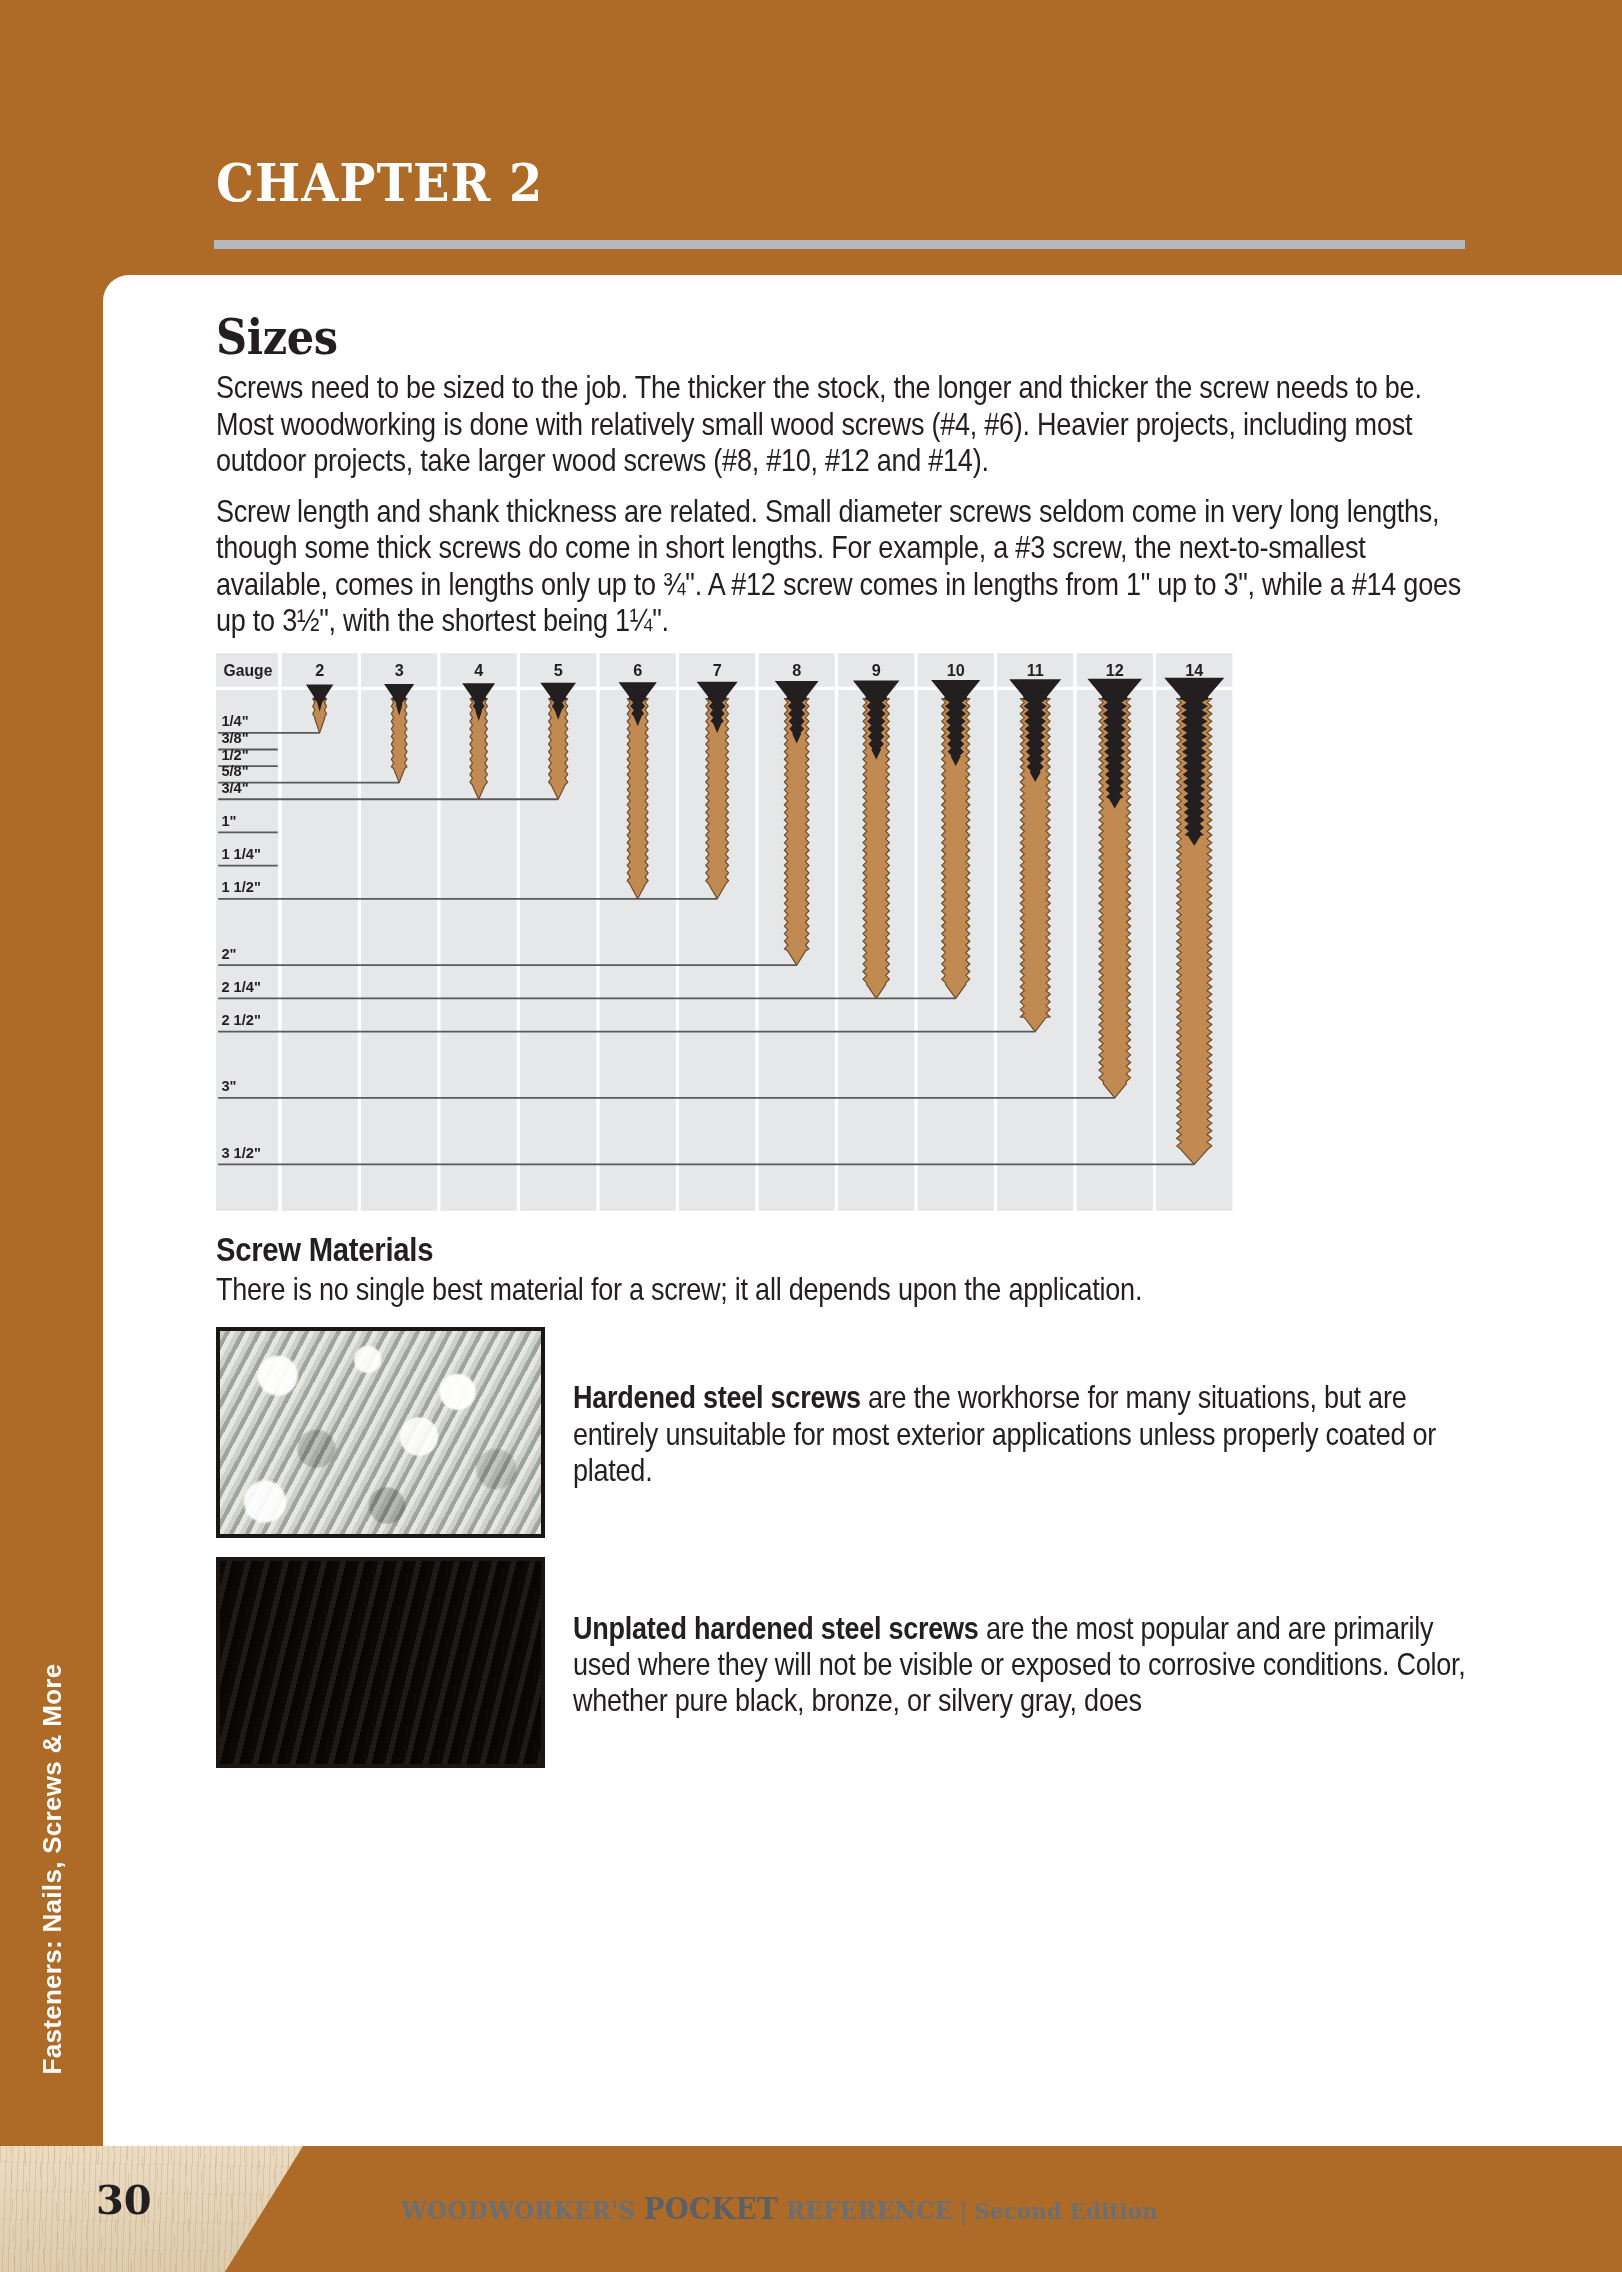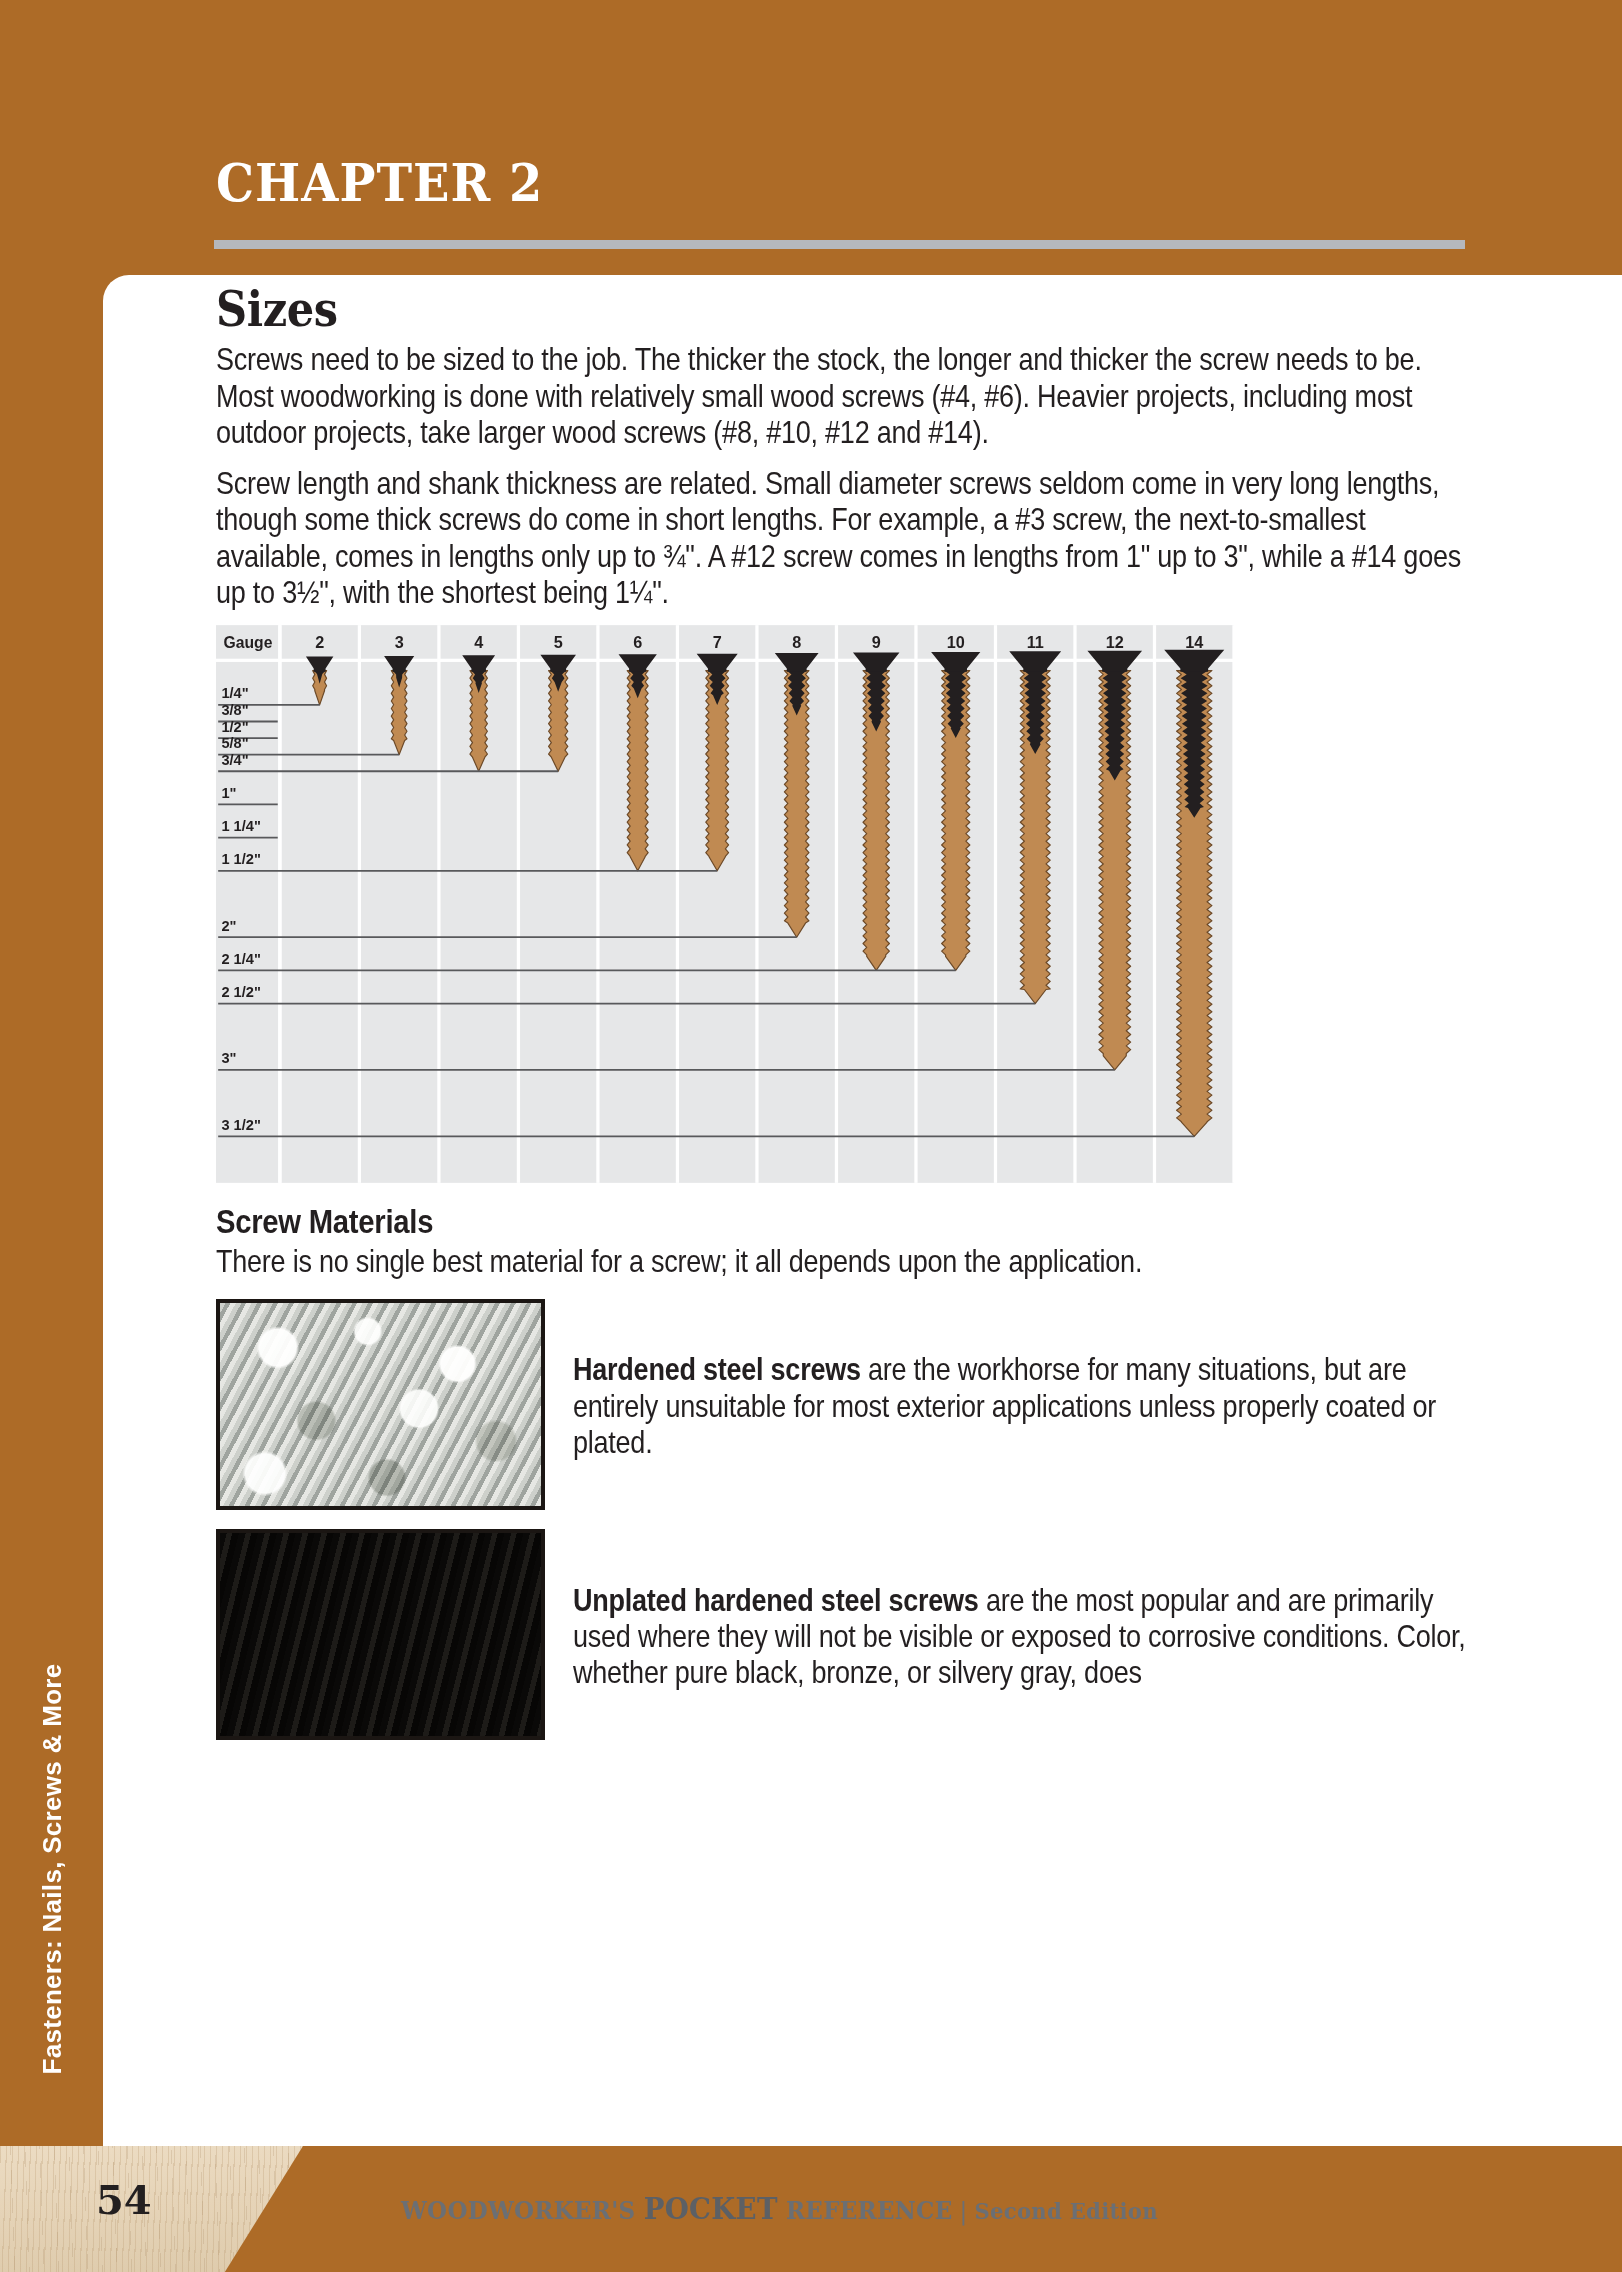--- a/index.html
+++ b/index.html
@@ -36,21 +36,21 @@
   }
   .sidebar-label span{
     position:absolute;left:50%;top:50%;
     transform:translate(-50%,-50%) rotate(-90deg);
     white-space:nowrap;
     color:#ffffff;font-weight:bold;
     font-size:26px;letter-spacing:0.3px;
     font-family:"Liberation Sans", sans-serif;
   }
   
-  .content{position:absolute;left:216px;top:280px;width:1257px;}
+  .content{position:absolute;left:216px;top:308px;width:1257px;}
   h2.sec-head{
     margin:0 0 3.2px 0;
     font-family:"DejaVu Serif", serif;
     font-weight:bold;font-size:49px;color:#231f20;
     letter-spacing:-0.5px;
     transform:scaleX(0.88);transform-origin:left center;
   }
   h3.sub-head{
     margin:0 0 2.2px 0;
     font-weight:bold;font-size:34px;color:#231f20;
@@ -261,17 +261,17 @@
   <div class="mat-row">
     <div class="mat-photo photo-black"></div>
     <div class="mat-text">
       <p><b>Unplated hardened steel screws</b><span> are the most popular and are primarily used where they will not be visible or exposed to corrosive conditions. Color, whether pure black, bronze, or silvery gray, does</span></p>
     </div>
   </div>
 
 </div>
 
 <div class="footer-tab"></div>
-<div class="page-number">54</div>
+<div class="page-number">30</div>
 <div class="footer-title">
   <span>WOODWORKER'S </span><span class="big">POCKET</span><span> REFERENCE</span><span class="sep">|</span><span class="ed">Second Edition</span>
 </div>
 
 
 </body></html>

